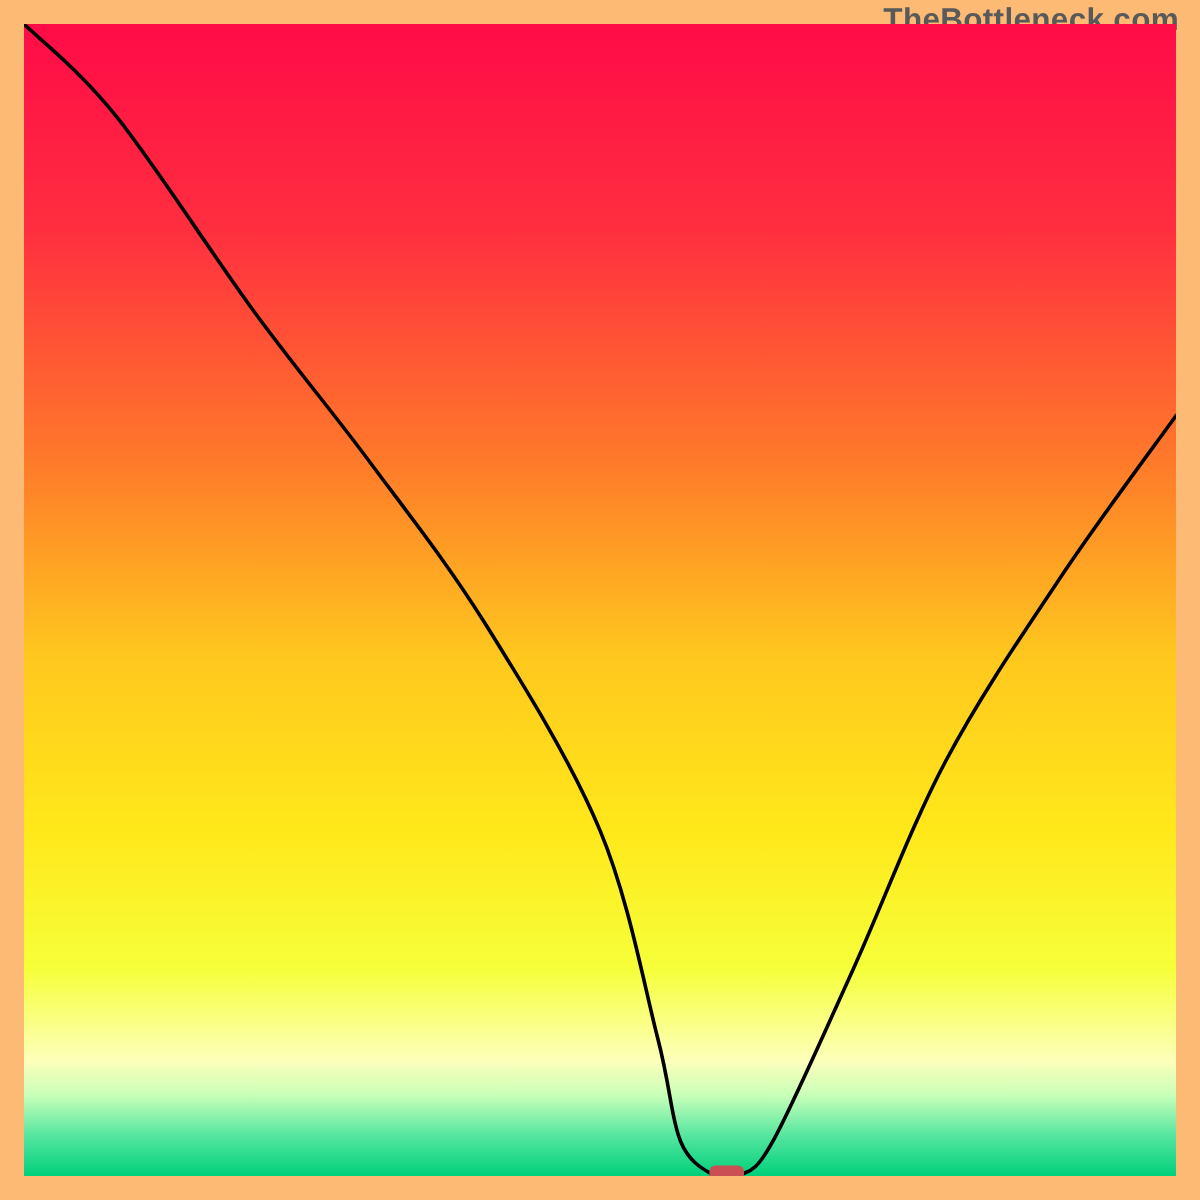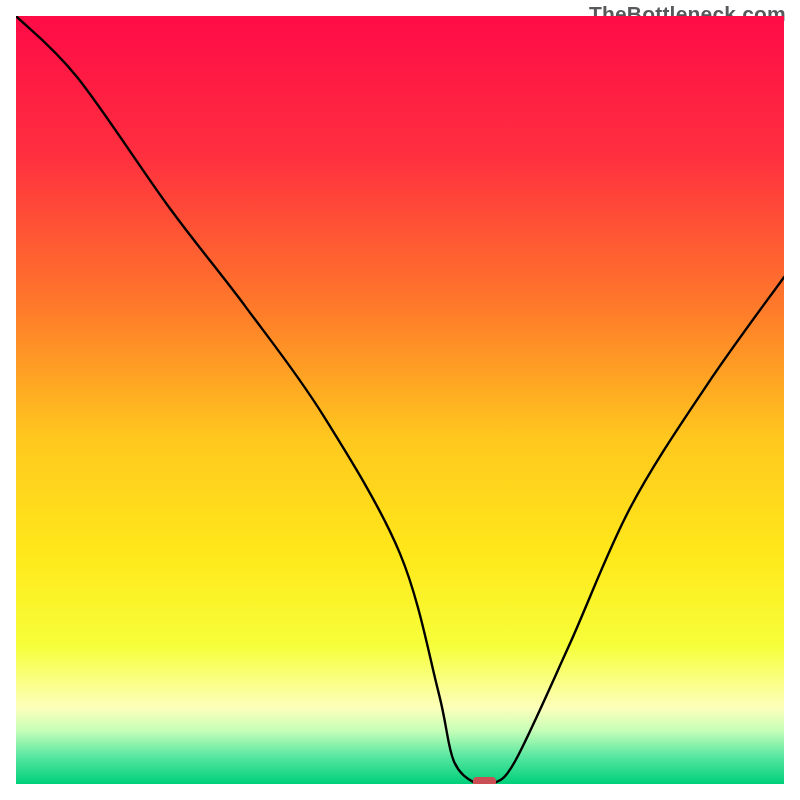--- a/index.html
+++ b/index.html
@@ -1,21 +1,21 @@
 <!DOCTYPE html>
 <html><head>
 <meta charset="utf-8">
 <style>
   * { margin: 0; padding: 0; box-sizing: border-box; }
   html, body { width: 800px; height: 800px; overflow: hidden; background: #000; }
   .chart-wrap {
     position: relative;
     width: 800px;
     height: 800px;
-    background: #ffffff;
+    background: #fdba74;
   }
   .plot-area {
     position: absolute;
     left: 16px;
     top: 16px;
     width: 768px;
     height: 768px;
   }
   .attribution {
     position: absolute;

